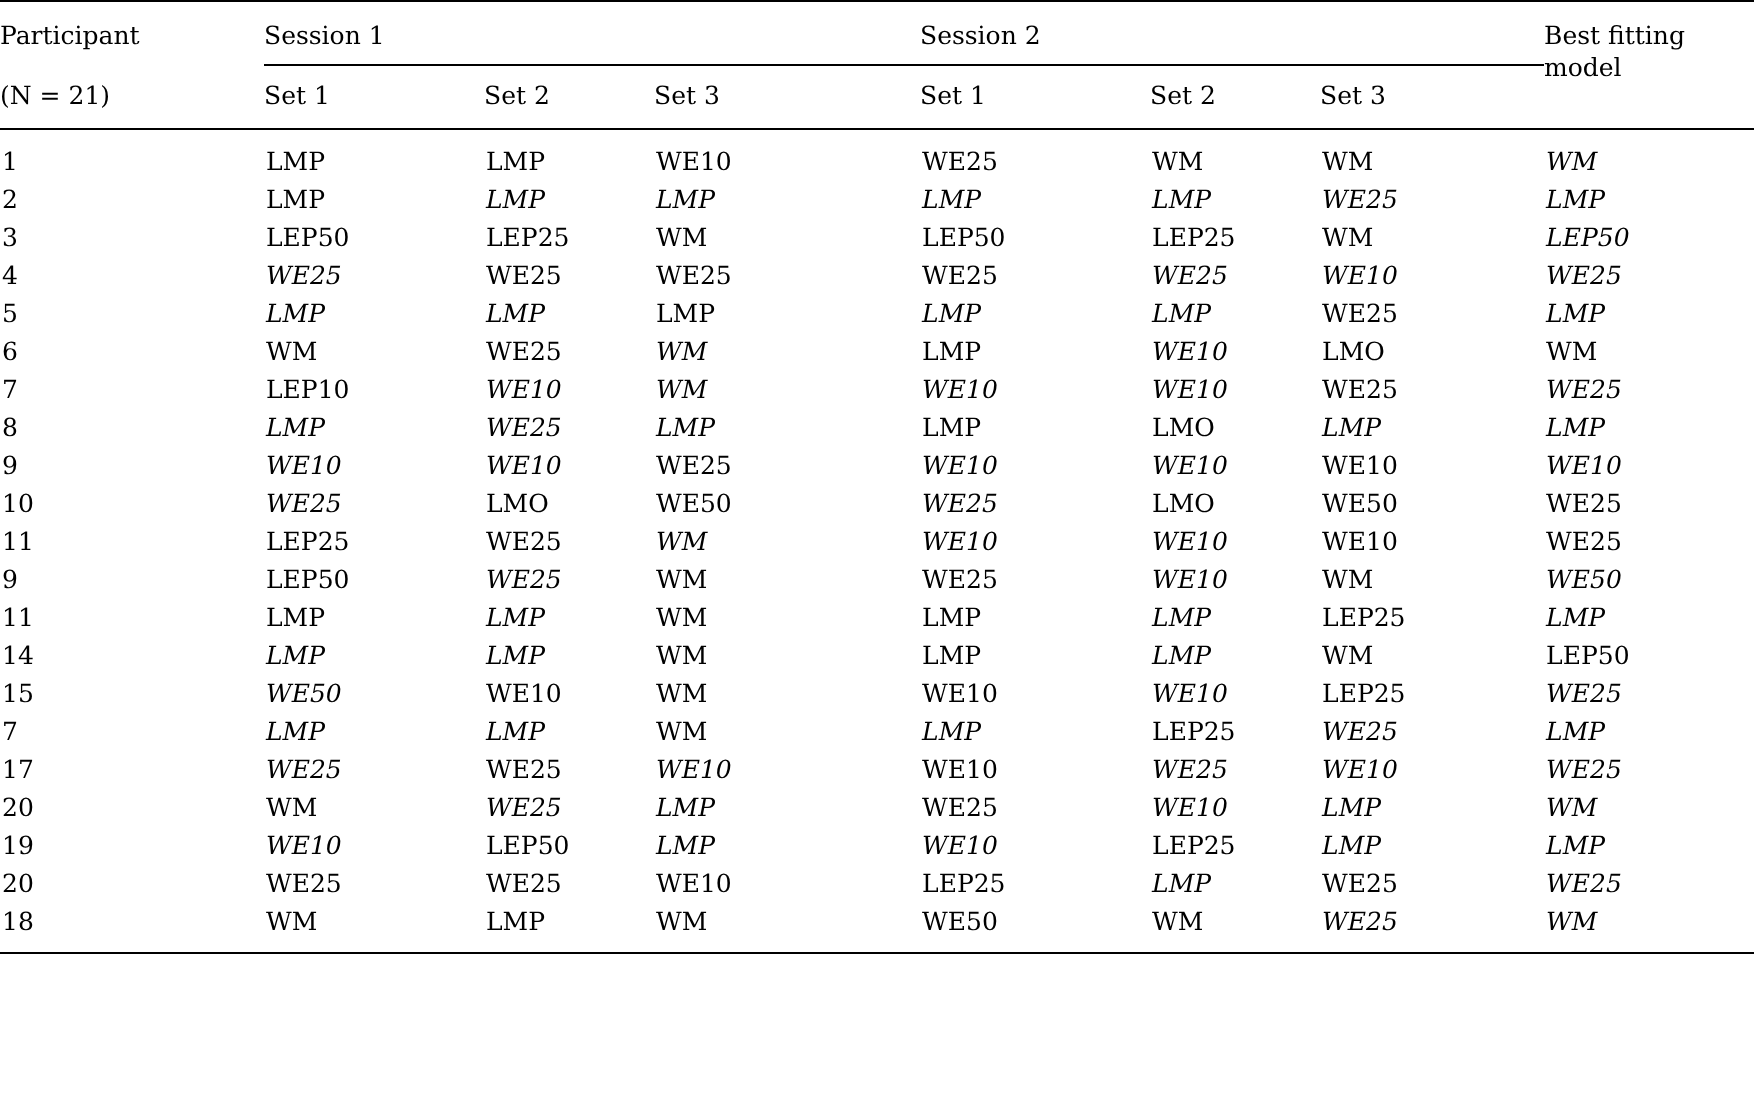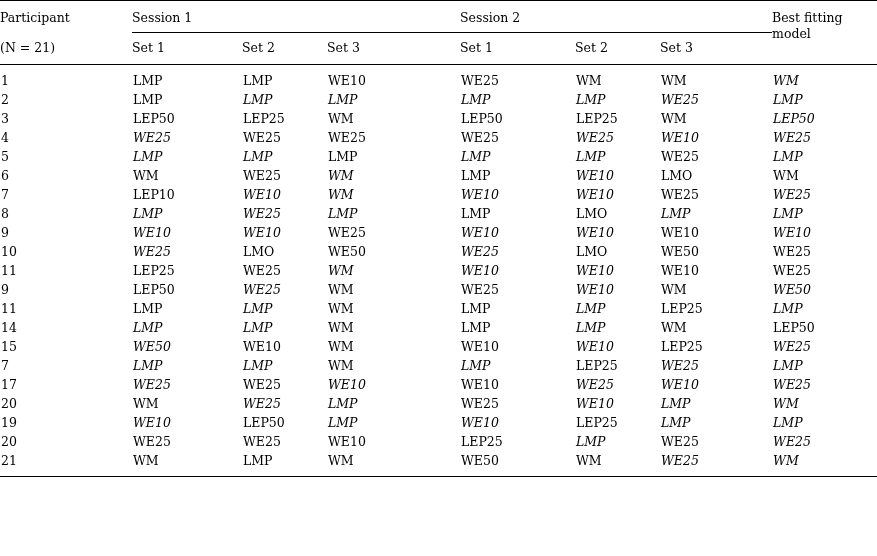--- a/index.html
+++ b/index.html
@@ -311,21 +311,21 @@
           <td>20</td>
           <td>WE25</td>
           <td>WE25</td>
           <td>WE10</td>
           <td>LEP25</td>
           <td class="it">LMP</td>
           <td>WE25</td>
           <td class="it">WE25</td>
         </tr>
         <tr>
-          <td>21</td>
+          <td>18</td>
           <td>WM</td>
           <td>LMP</td>
           <td>WM</td>
           <td>WE50</td>
           <td>WM</td>
           <td class="it">WE25</td>
           <td class="it">WM</td>
         </tr>
       </tbody>
   </table>

